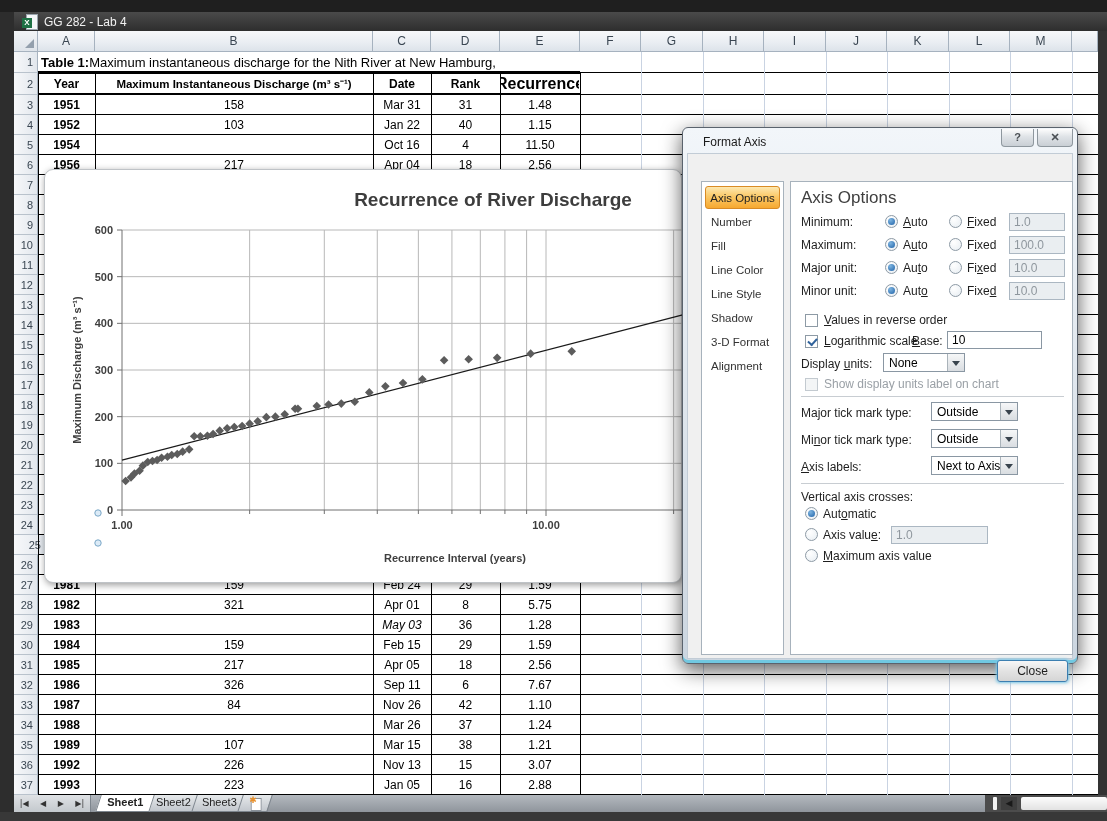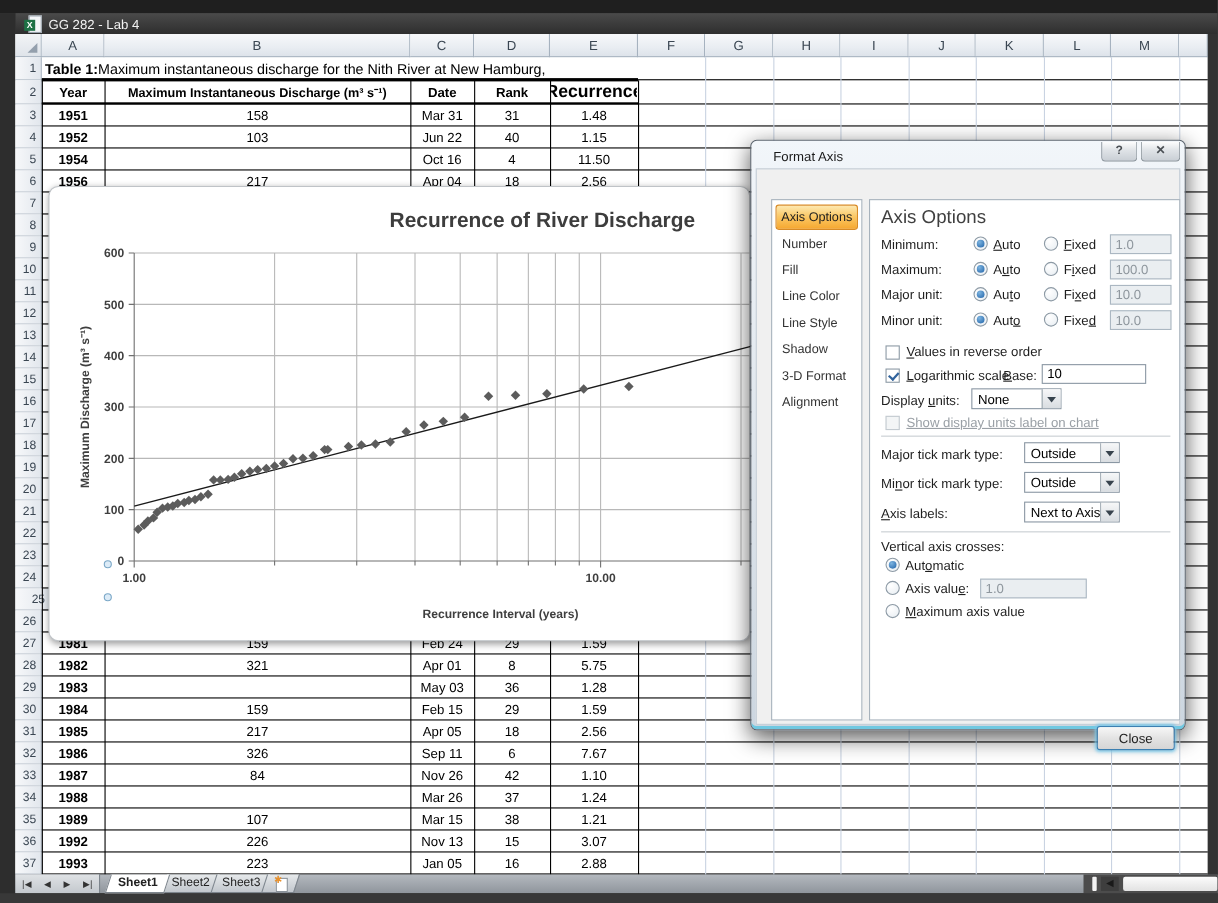--- a/index.html
+++ b/index.html
@@ -227,21 +227,21 @@
       <div class="abs cell bold" style="left: 360px; top: 42px; width: 56px; height: 21px; font-size: 12px;">Date</div>
       <div class="abs cell bold" style="left: 418px; top: 42px; width: 67px; height: 21px; font-size: 12px;">Rank</div>
       <div class="abs cell bold" style="left: 487px; top: 42px; width: 78px; height: 21px; font-size: 16px;">Recurrence</div>
       <div class="abs cell bold" style="left: 25px; top: 64px; width: 55px; height: 19px;">1951</div>
       <div class="abs cell" style="left: 82px; top: 64px; width: 276px; height: 19px;">158</div>
       <div class="abs cell" style="left: 360px; top: 64px; width: 56px; height: 19px;">Mar 31</div>
       <div class="abs cell" style="left: 418px; top: 64px; width: 67px; height: 19px;">31</div>
       <div class="abs cell" style="left: 487px; top: 64px; width: 78px; height: 19px;">1.48</div>
       <div class="abs cell bold" style="left: 25px; top: 84px; width: 55px; height: 19px;">1952</div>
       <div class="abs cell" style="left: 82px; top: 84px; width: 276px; height: 19px;">103</div>
-      <div class="abs cell" style="left: 360px; top: 84px; width: 56px; height: 19px;">Jun 22</div>
+      <div class="abs cell" style="left: 360px; top: 84px; width: 56px; height: 19px;">Jan 22</div>
       <div class="abs cell" style="left: 418px; top: 84px; width: 67px; height: 19px;">40</div>
       <div class="abs cell" style="left: 487px; top: 84px; width: 78px; height: 19px;">1.15</div>
       <div class="abs cell bold" style="left: 25px; top: 104px; width: 55px; height: 19px;">1954</div>
       <div class="abs cell" style="left: 360px; top: 104px; width: 56px; height: 19px;">Oct 16</div>
       <div class="abs cell" style="left: 418px; top: 104px; width: 67px; height: 19px;">4</div>
       <div class="abs cell" style="left: 487px; top: 104px; width: 78px; height: 19px;">11.50</div>
       <div class="abs cell bold" style="left: 25px; top: 124px; width: 55px; height: 19px;">1956</div>
       <div class="abs cell" style="left: 82px; top: 124px; width: 276px; height: 19px;">217</div>
       <div class="abs cell" style="left: 360px; top: 124px; width: 56px; height: 19px;">Apr 04</div>
       <div class="abs cell" style="left: 418px; top: 124px; width: 67px; height: 19px;">18</div>
@@ -250,21 +250,21 @@
       <div class="abs cell" style="left: 82px; top: 544px; width: 276px; height: 19px;">159</div>
       <div class="abs cell" style="left: 360px; top: 544px; width: 56px; height: 19px;">Feb 24</div>
       <div class="abs cell" style="left: 418px; top: 544px; width: 67px; height: 19px;">29</div>
       <div class="abs cell" style="left: 487px; top: 544px; width: 78px; height: 19px;">1.59</div>
       <div class="abs cell bold" style="left: 25px; top: 564px; width: 55px; height: 19px;">1982</div>
       <div class="abs cell" style="left: 82px; top: 564px; width: 276px; height: 19px;">321</div>
       <div class="abs cell" style="left: 360px; top: 564px; width: 56px; height: 19px;">Apr 01</div>
       <div class="abs cell" style="left: 418px; top: 564px; width: 67px; height: 19px;">8</div>
       <div class="abs cell" style="left: 487px; top: 564px; width: 78px; height: 19px;">5.75</div>
       <div class="abs cell bold" style="left: 25px; top: 584px; width: 55px; height: 19px;">1983</div>
-      <div class="abs cell" style="left: 360px; top: 584px; width: 56px; height: 19px;">May 03</div>
+      <div class="abs cell" style="left: 360px; top: 584px; width: 56px; height: 19px; font-style: italic;">May 03</div>
       <div class="abs cell" style="left: 418px; top: 584px; width: 67px; height: 19px;">36</div>
       <div class="abs cell" style="left: 487px; top: 584px; width: 78px; height: 19px;">1.28</div>
       <div class="abs cell bold" style="left: 25px; top: 604px; width: 55px; height: 19px;">1984</div>
       <div class="abs cell" style="left: 82px; top: 604px; width: 276px; height: 19px;">159</div>
       <div class="abs cell" style="left: 360px; top: 604px; width: 56px; height: 19px;">Feb 15</div>
       <div class="abs cell" style="left: 418px; top: 604px; width: 67px; height: 19px;">29</div>
       <div class="abs cell" style="left: 487px; top: 604px; width: 78px; height: 19px;">1.59</div>
       <div class="abs cell bold" style="left: 25px; top: 624px; width: 55px; height: 19px;">1985</div>
       <div class="abs cell" style="left: 82px; top: 624px; width: 276px; height: 19px;">217</div>
       <div class="abs cell" style="left: 360px; top: 624px; width: 56px; height: 19px;">Apr 05</div>
@@ -452,21 +452,21 @@
         <div class="tin en" style="left:156px;top:149px;width:95px;">10</div>
 
         <div class="dl" style="left:10px;top:175px;" id="lb-du">Display <u>u</u>nits:</div>
         <div class="combo" style="left:92px;top:171px;width:82px;">
           <span class="cval">None</span>
             <span class="cbtn cbtn-bg"></span>
           <span class="cbtn" style="position:absolute;right:0;top:0;bottom:0;width:16px;background:linear-gradient(#f6f7f8,#d9dde1);border-left:1px solid #aab3ba;"></span>
           <span class="cbtn-arrow"></span>
         </div>
         <div class="cb dis" style="left:14px;top:196px;"></div>
-        <div class="dl dis" style="left:33px;top:195px;text-decoration:underline;">Show display units label on chart</div>
+        <div class="dl dis" style="left:33px;top:195px;">Show display units label on chart</div>
 
         <div class="dhr" style="top:214px;"></div>
 
         <div class="dl" style="left:10px;top:224px;" id="lb-mjt">Ma<u>j</u>or tick mark type:</div>
         <div class="combo" style="left:140px;top:220px;width:87px;">
           <span class="cval">Outside</span>
           <span style="position:absolute;right:0;top:0;bottom:0;width:16px;background:linear-gradient(#f6f7f8,#d9dde1);border-left:1px solid #aab3ba;"></span>
           <span class="cbtn-arrow"></span>
         </div>
         <div class="dl" style="left:10px;top:251px;" id="lb-mnt">Mi<u>n</u>or tick mark type:</div>

